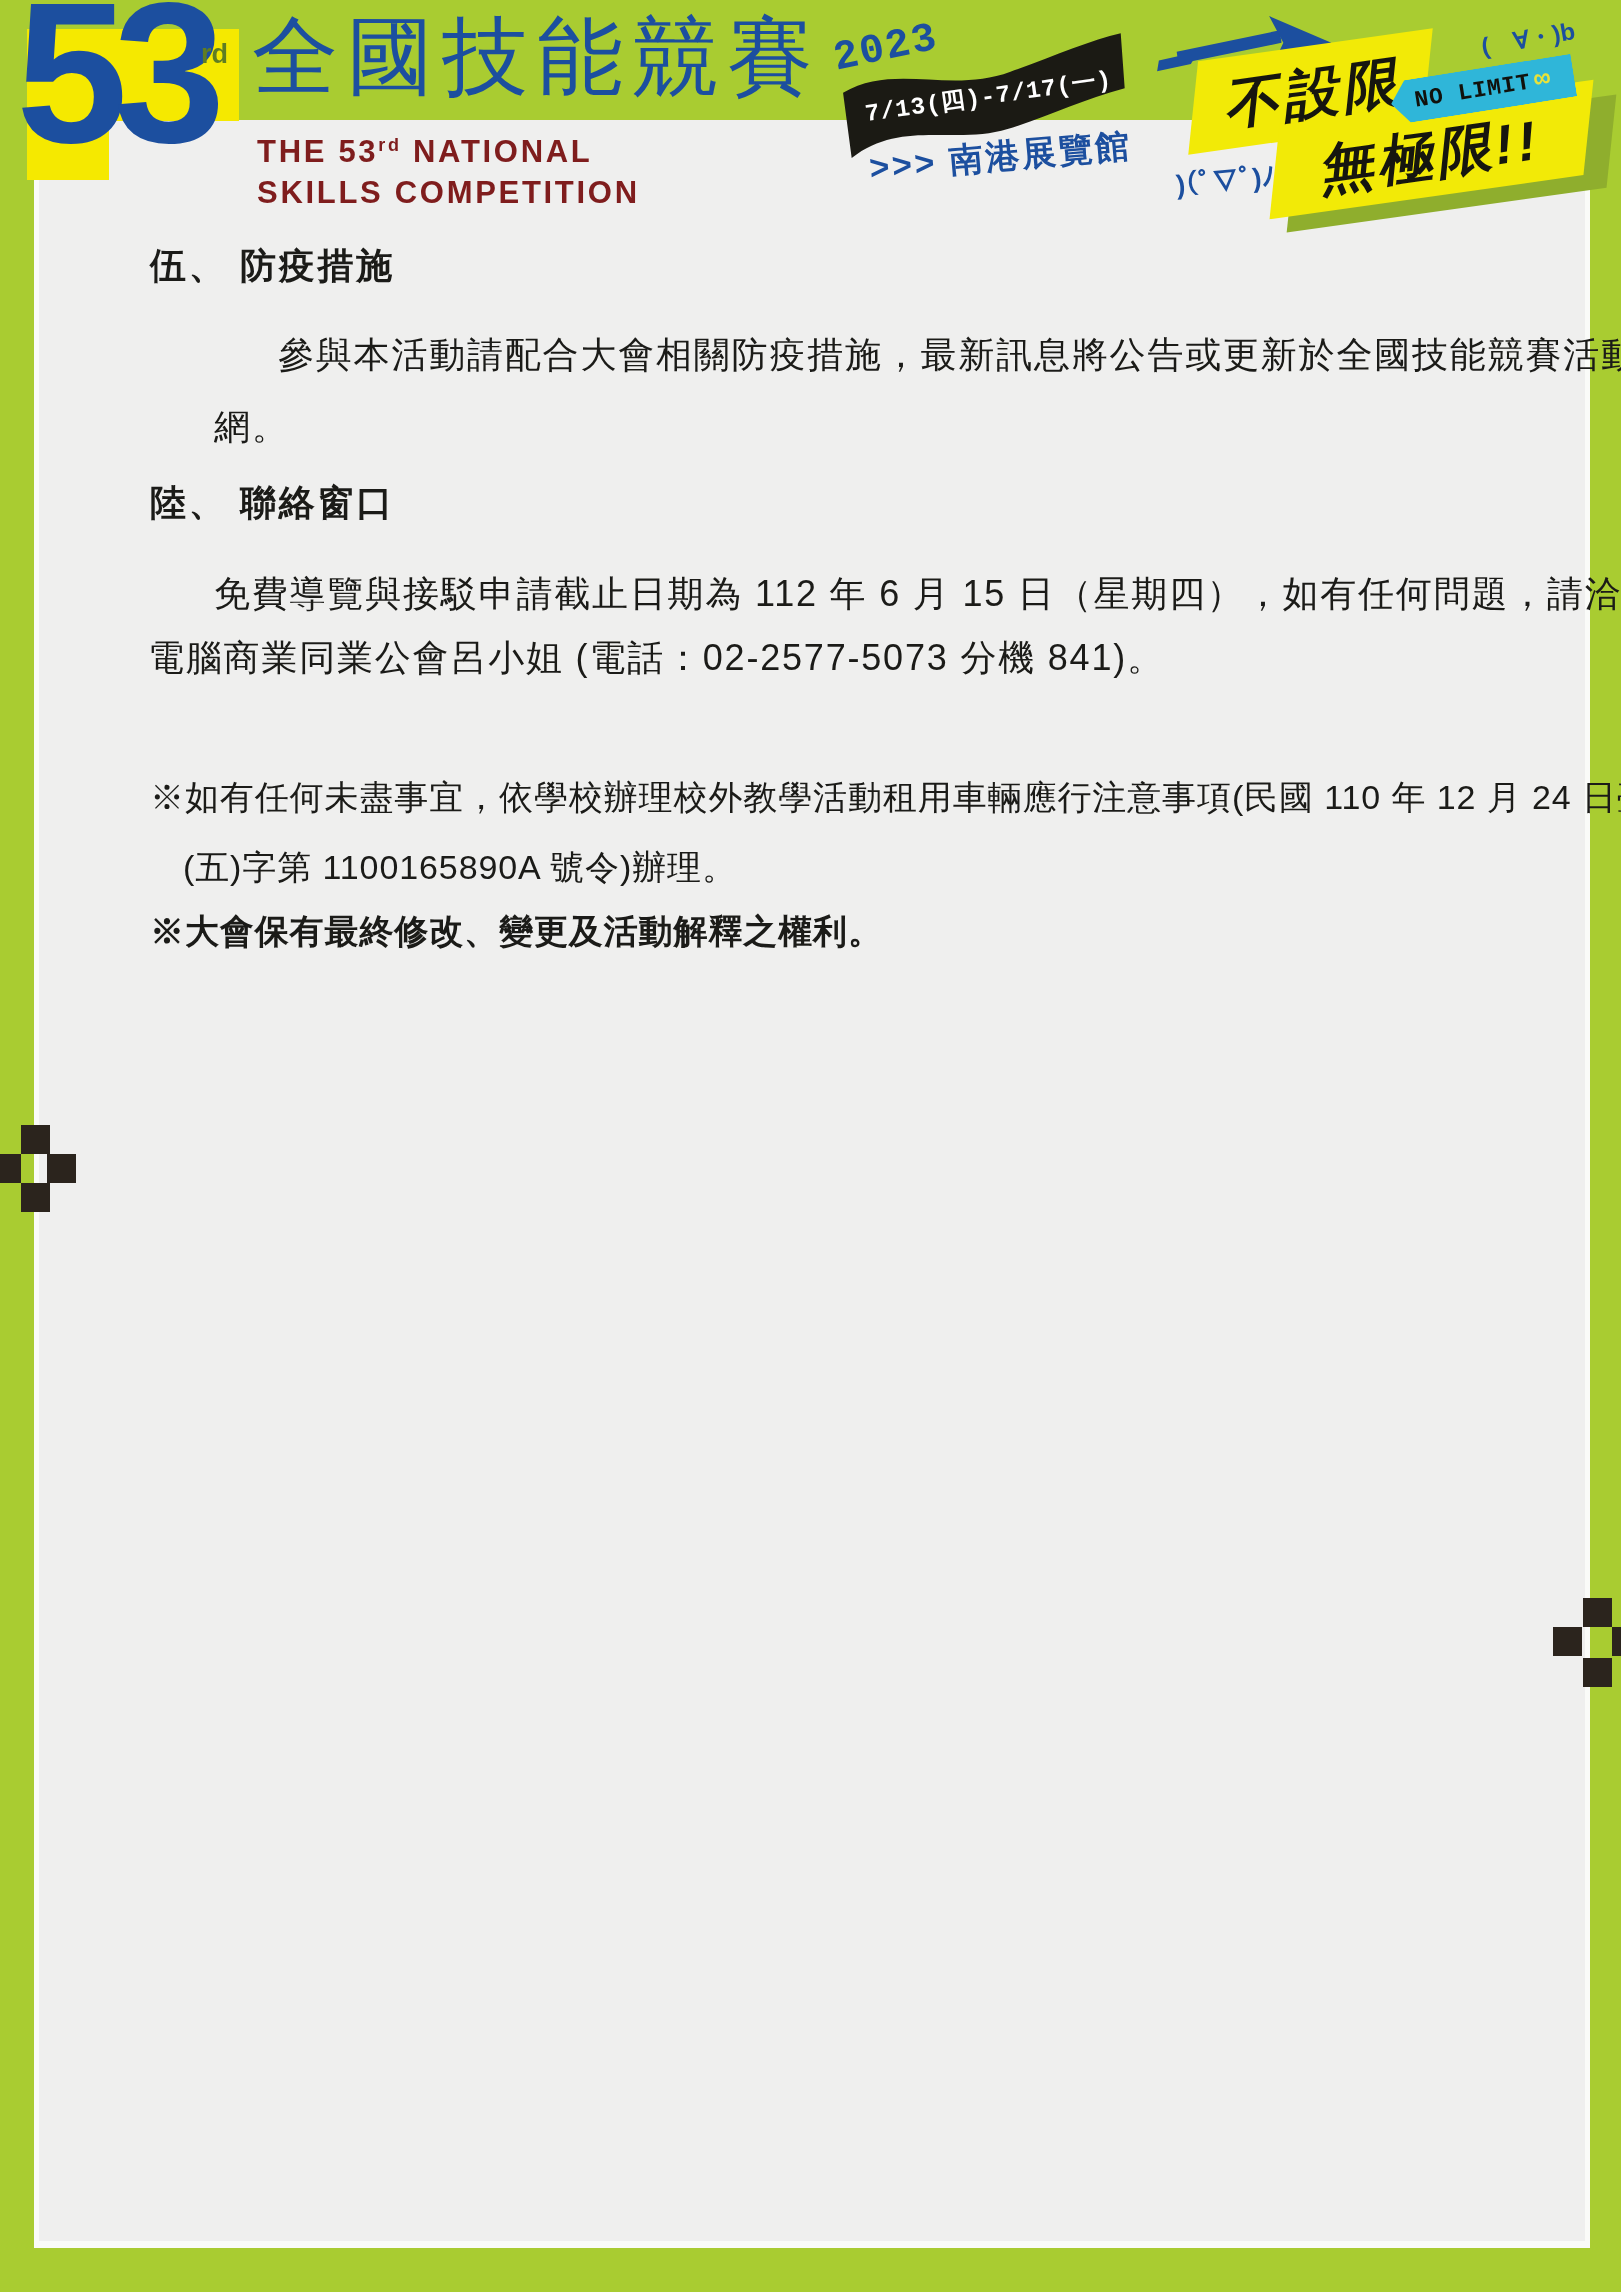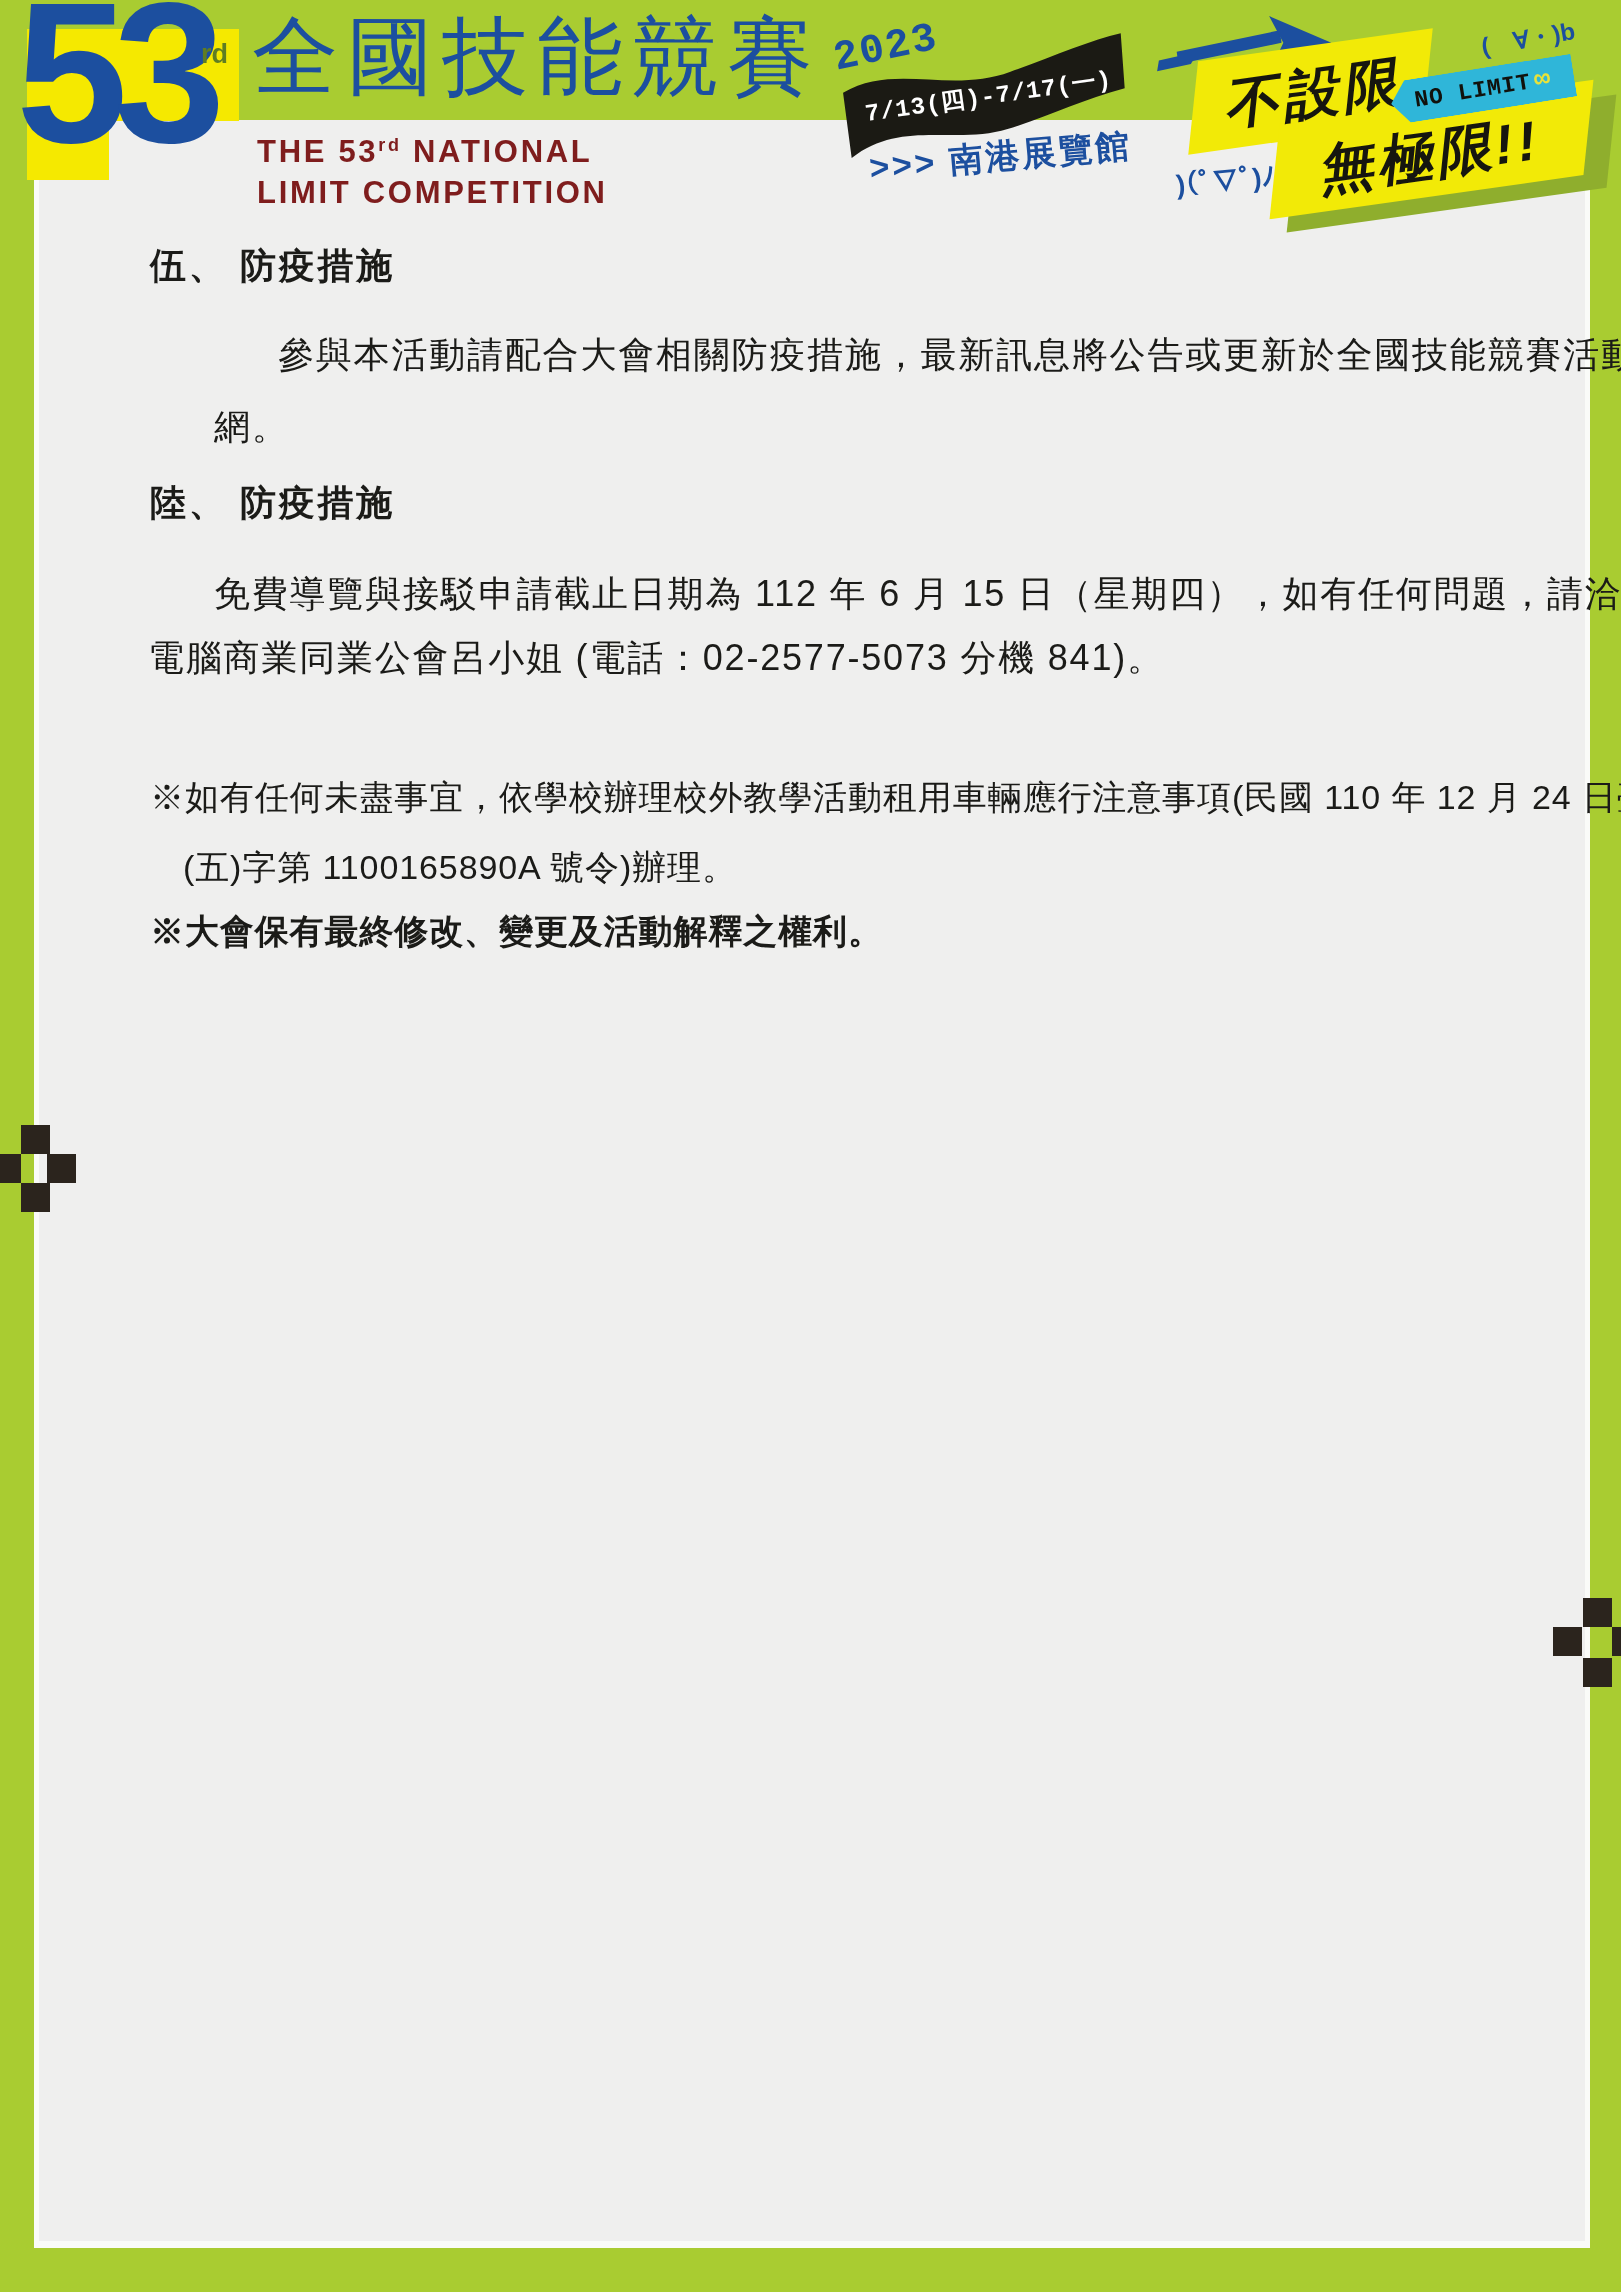--- a/index.html
+++ b/index.html
@@ -129,21 +129,21 @@
 <div class="abs inner-line-right"></div>
 <div class="abs inner-line-bottom"></div>
 
 <div class="abs logo-yellow-left"></div>
 <div class="abs logo-yellow-right"></div>
 <div class="abs logo-number">53</div>
 <div class="abs logo-ordinal">rd</div>
 
 <div class="abs title-zh">全國技能競賽</div>
 <div class="abs title-en title-en-1"><span>THE 53</span><sup>rd</sup><span> NATIONAL</span></div>
-<div class="abs title-en title-en-2">LIMIT COMPETITION</div>
+<div class="abs title-en title-en-2">SKILLS COMPETITION</div>
 
 <div class="abs year-label">2023</div>
 <div class="abs date-ribbon">
   <svg viewBox="0 0 322 116">
     <path d="M2,36 C62,8 122,50 192,32 C242,20 286,6 320,2 L318,64 C268,72 232,86 182,96 C122,108 64,72 4,110 Z" fill="#1b1a14"></path>
   </svg>
   <span class="date-text">7/13(四)-7/17(一)</span>
 </div>
 <div class="abs venue-label">&gt;&gt;&gt; 南港展覽館</div>
 
@@ -164,21 +164,21 @@
   <span class="no-limit-text">NO LIMIT</span>
   <span class="infinity-icon">∞</span>
 </div>
 <div class="abs slogan-line-2">無極限!!</div>
 <div class="abs emote-bottom">)(ﾟ∇ﾟ)ﾉ</div>
 
 <div class="abs sec-heading sec5-heading">伍、 防疫措施</div>
 <div class="abs body-line sec5-line1">參與本活動請配合大會相關防疫措施，最新訊息將公告或更新於全國技能競賽活動官</div>
 <div class="abs body-line sec5-line2">網。</div>
 
-<div class="abs sec-heading sec6-heading">陸、 防疫措施</div>
+<div class="abs sec-heading sec6-heading">陸、 聯絡窗口</div>
 <div class="abs body-line sec6-line1">免費導覽與接駁申請截止日期為 112 年 6 月 15 日（星期四），如有任何問題，請洽臺北市</div>
 <div class="abs body-line sec6-line2">電腦商業同業公會呂小姐 (電話：02-2577-5073 分機 841)。</div>
 
 <div class="abs note-line note1-line1">※如有任何未盡事宜，依學校辦理校外教學活動租用車輛應行注意事項(民國 110 年 12 月 24 日臺教學</div>
 <div class="abs note-line note1-line2">(五)字第 1100165890A 號令)辦理。</div>
 <div class="abs note-line note2-line">※大會保有最終修改、變更及活動解釋之權利。</div>
 
 <div>
   <div class="pix" style="left:21.4px;top:1125px;"></div>
   <div class="pix" style="left:-8px;top:1154px;"></div>

